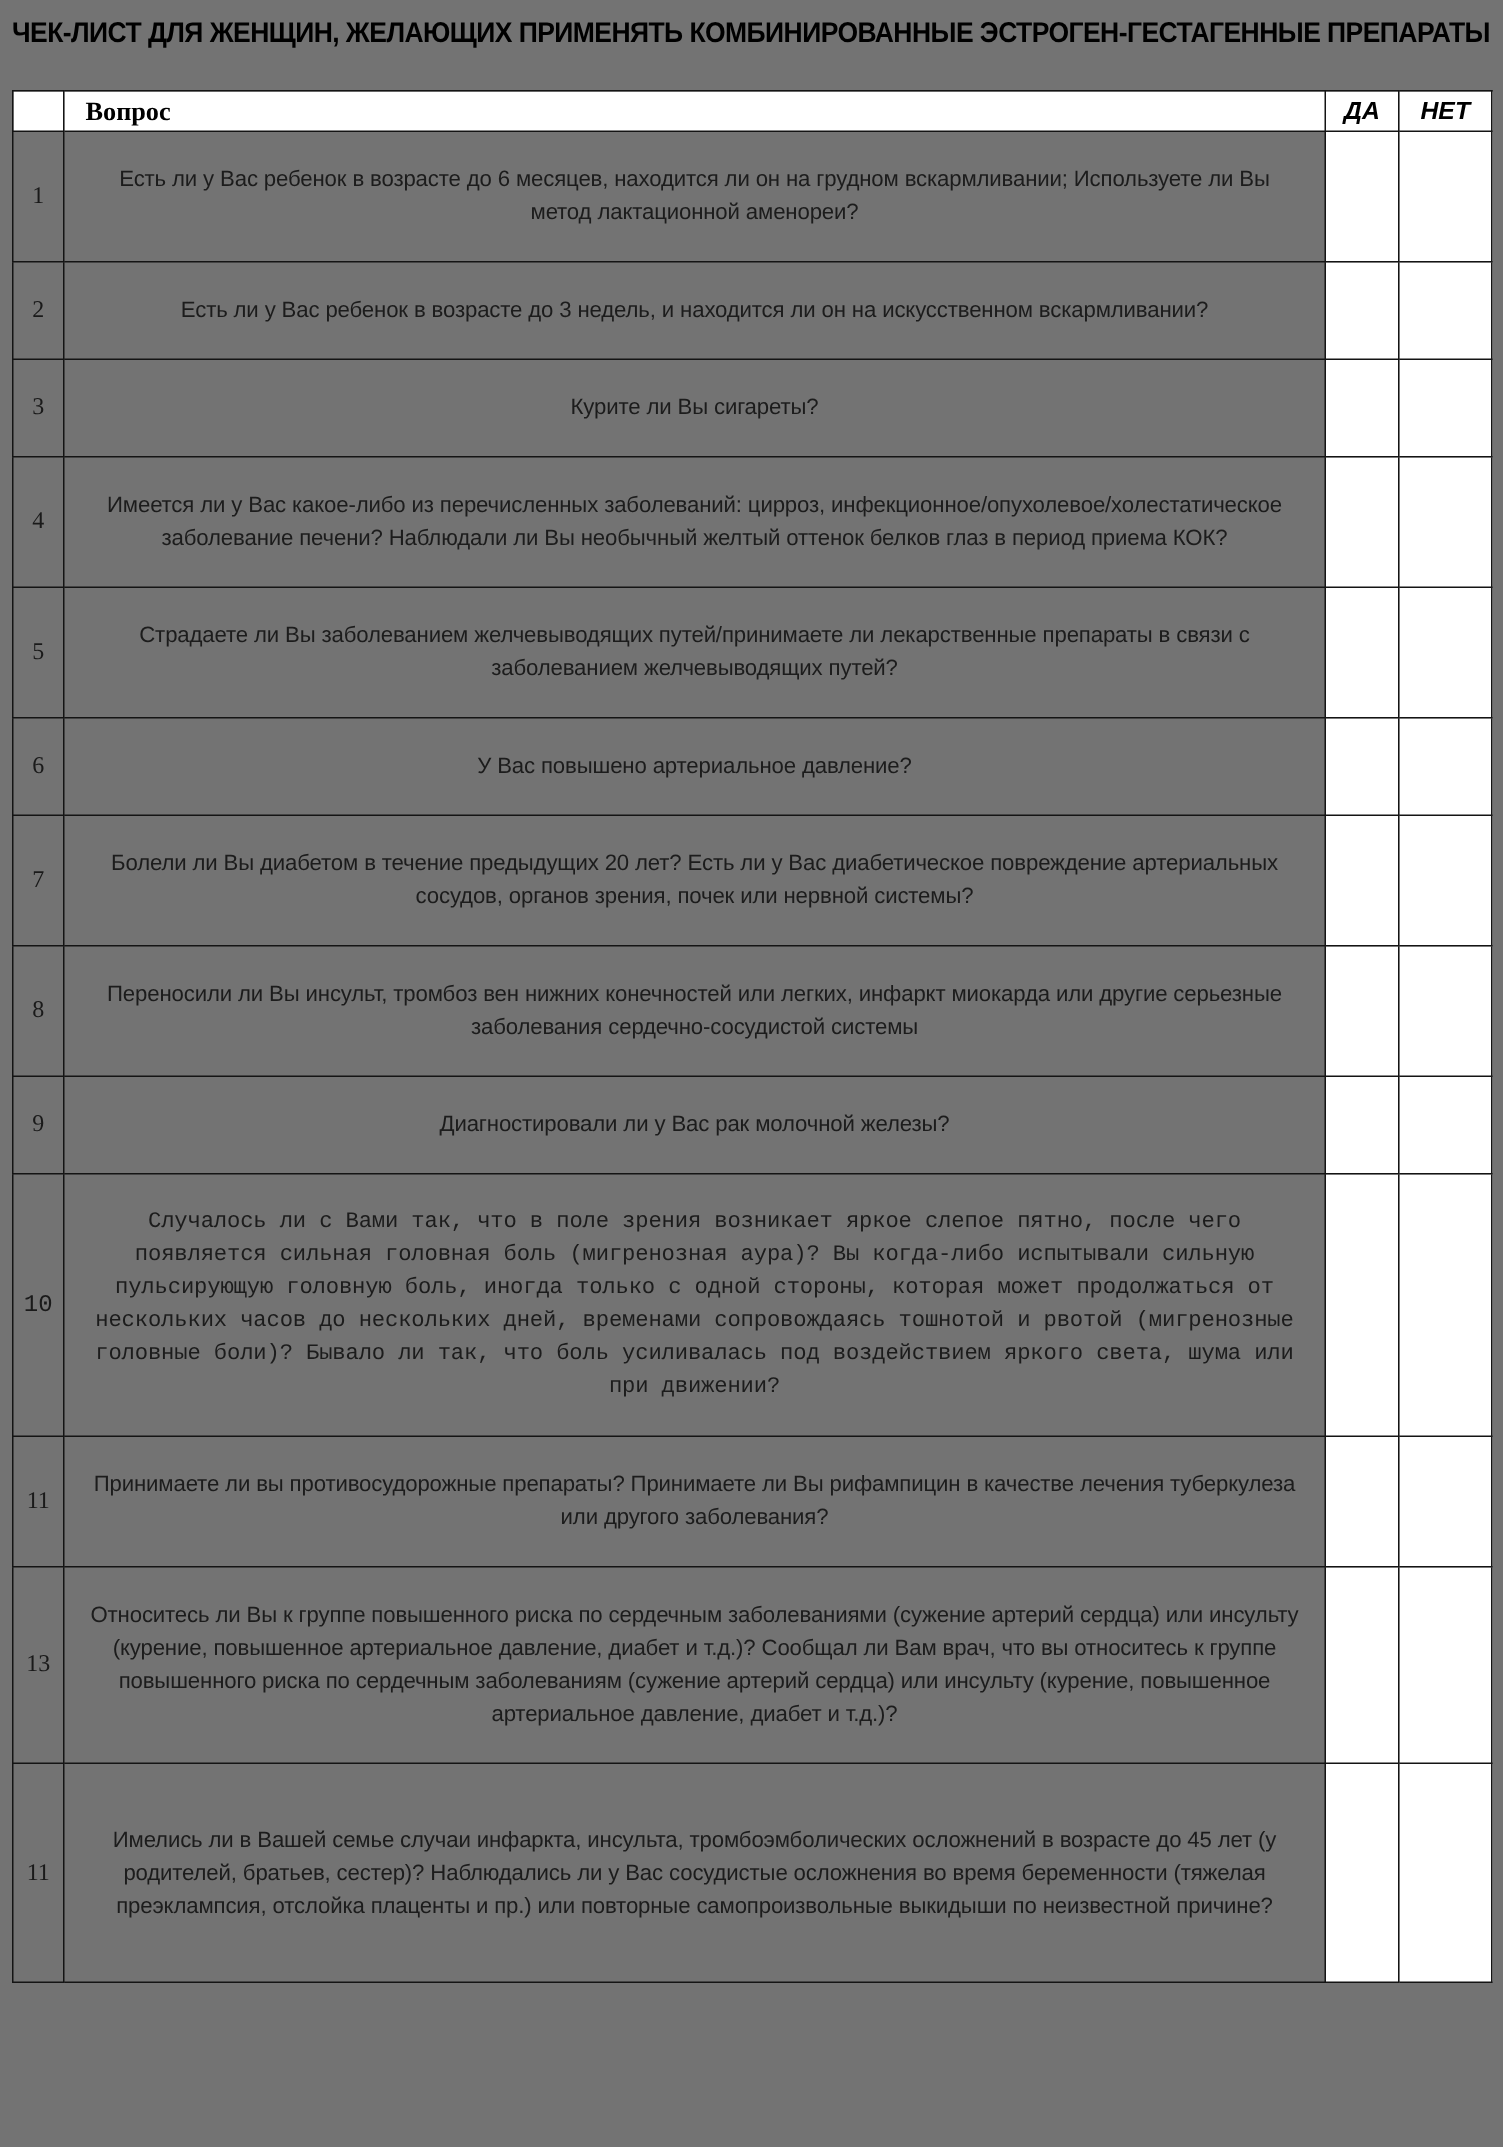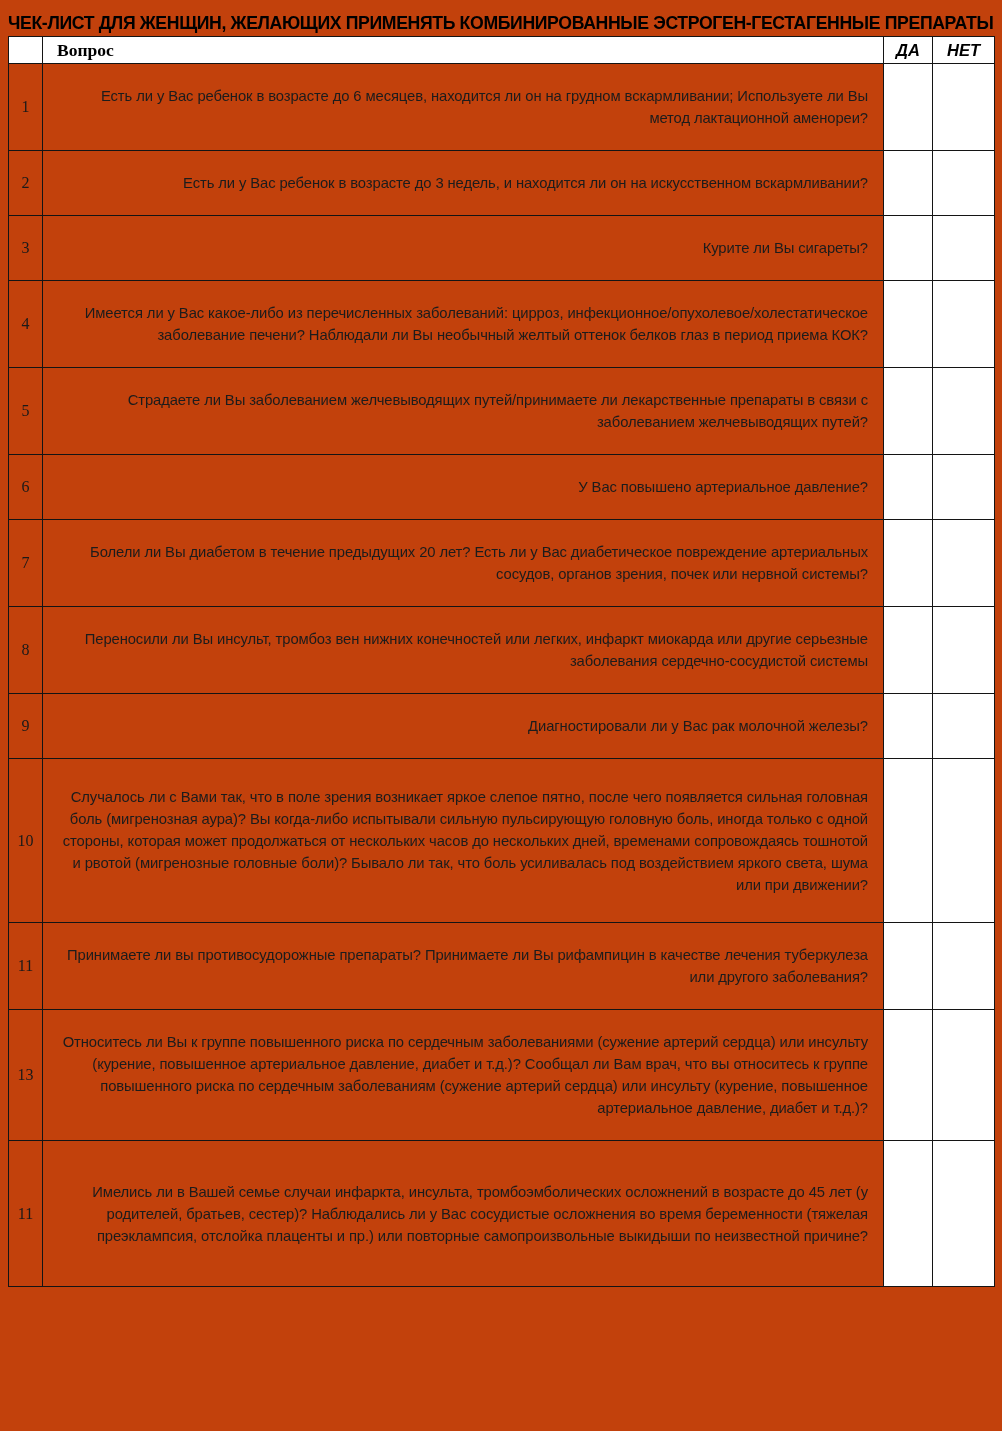--- a/index.html
+++ b/index.html
@@ -5,37 +5,37 @@
   * { margin: 0; padding: 0; box-sizing: border-box; }
   html, body {
     background: #ffffff;
     width: 1002px;
     font-family: "Liberation Sans", sans-serif;
     color: #1a1a1a;
   }
   .page {
     width: 1002px;
     min-height: 1431px;
-    background: #c2410c;
+    background: #737373;
     padding: 8px 8px 4px 8px;
   }
   .title {
     font-family: "Liberation Sans", sans-serif;
     font-weight: bold;
     font-size: 19px;
     letter-spacing: -0.4px;
     white-space: nowrap;
     color: #000000;
     display: inline-block;
     transform: scaleX(0.93);
     transform-origin: left center;
     margin: 4px 0 0 0;
   }
   table.checklist {
-    margin-top: 2px;
+    margin-top: 26px;
     width: 986px;
     border-collapse: collapse;
     table-layout: fixed;
   }
   table.checklist th,
   table.checklist td {
     border: 1px solid #141414;
     vertical-align: middle;
   }
   col.c-num { width: 34px; }
@@ -69,29 +69,29 @@
     font-family: "Liberation Serif", serif;
     font-size: 16px;
     text-align: center;
     color: #1a1a1a;
   }
   td.col-q {
     font-family: "Liberation Sans", sans-serif;
     font-size: 14.8px;
     line-height: 22px;
     letter-spacing: -0.1px;
-    text-align: right;
+    text-align: center;
     padding: 21px 15px;
     color: #1c1c1c;
   }
   td.col-yes, td.col-no {
     background: #ffffff;
   }
   tbody tr:last-child td { height: 146px; }
-  tbody tr.tall td { height: 164px; }
+  tbody tr.tall td { height: 164px; font-family: Liberation Mono, monospace; }
 </style>
 </head>
 <body>
 
 <div class="page">
   <h1 class="title">ЧЕК-ЛИСТ ДЛЯ ЖЕНЩИН, ЖЕЛАЮЩИХ ПРИМЕНЯТЬ КОМБИНИРОВАННЫЕ ЭСТРОГЕН-ГЕСТАГЕННЫЕ ПРЕПАРАТЫ</h1>
 
   <table class="checklist">
     <colgroup>
       <col class="c-num">

